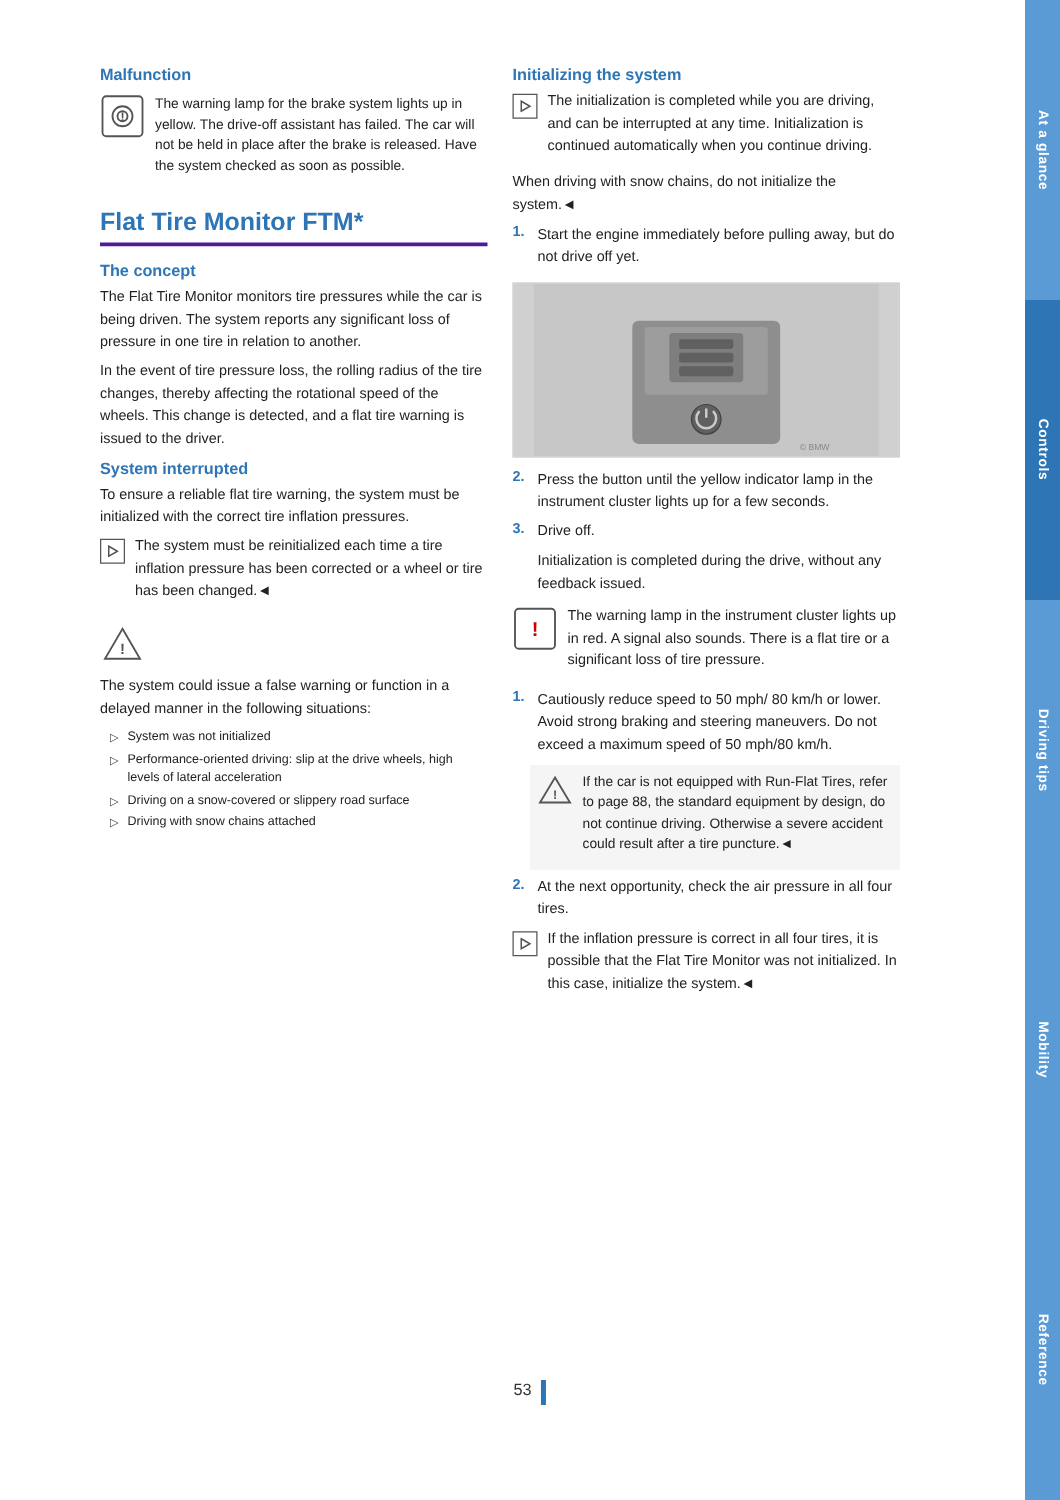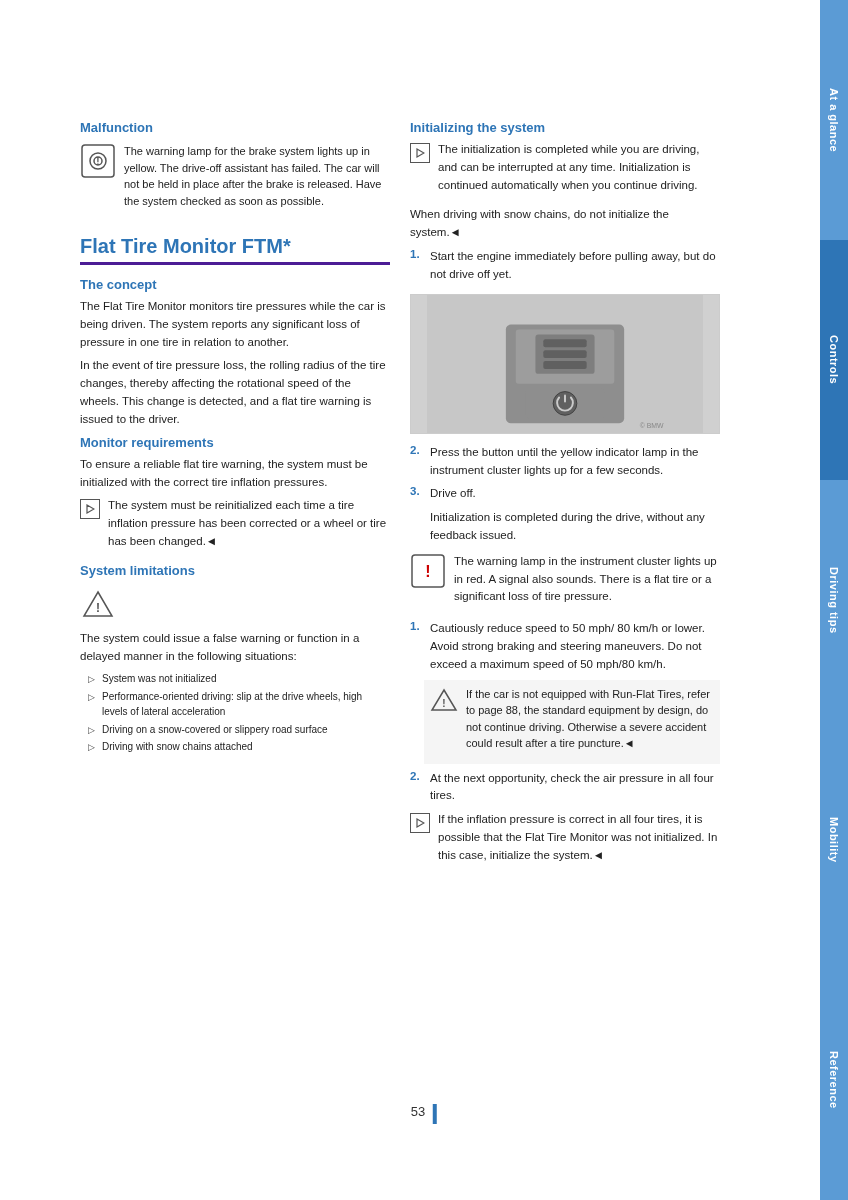--- a/index.html
+++ b/index.html
@@ -13,21 +13,21 @@
       overflow: hidden;
     }
     .page-container {
       display: flex;
       width: 848px;
       min-height: 1200px;
       position: relative;
     }
     .main-content {
       flex: 1;
-      padding: 120px 30px 60px 80px;
+      padding: 52px 30px 60px 80px;
       display: flex;
       gap: 20px;
     }
     .left-column {
       flex: 1;
       max-width: 310px;
     }
     .right-column {
       flex: 1;
       max-width: 310px;
@@ -237,34 +237,33 @@
 
       <div class="main-title">Flat Tire Monitor FTM*</div>
 
       <div>
         <div class="section-header-blue">The concept</div>
         <p>The Flat Tire Monitor monitors tire pressures while the car is being driven. The system reports any significant loss of pressure in one tire in relation to another.</p>
         <p>In the event of tire pressure loss, the rolling radius of the tire changes, thereby affecting the rotational speed of the wheels. This change is detected, and a flat tire warning is issued to the driver.</p>
       </div>
 
       <div>
-        <div class="section-header-blue">Monitor requirements</div>
+        <div class="section-header-blue">System interrupted</div>
         <p>To ensure a reliable flat tire warning, the system must be initialized with the correct tire inflation pressures.</p>
         <div class="info-box">
           <div class="info-icon">
             <svg viewBox="0 0 10 10" width="10" height="10">
               <polygon points="2,1 9,5 2,9" fill="none" stroke="#555" stroke-width="1.2"></polygon>
             </svg>
           </div>
           <p>The system must be reinitialized each time a tire inflation pressure has been corrected or a wheel or tire has been changed.◄</p>
         </div>
       </div>
 
       <div>
-        <div class="section-header-blue">System limitations</div>
         <div class="warning-box">
           <div class="warning-icon">
             <svg width="32" height="28" viewBox="0 0 32 28">
               <polygon points="16,2 30,26 2,26" fill="none" stroke="#555" stroke-width="1.5"></polygon>
               <text x="16" y="22" text-anchor="middle" font-size="12" fill="#555" font-weight="bold">!</text>
             </svg>
           </div>
         </div>
         <p>The system could issue a false warning or function in a delayed manner in the following situations:</p>
         <ul class="bullet-list">

